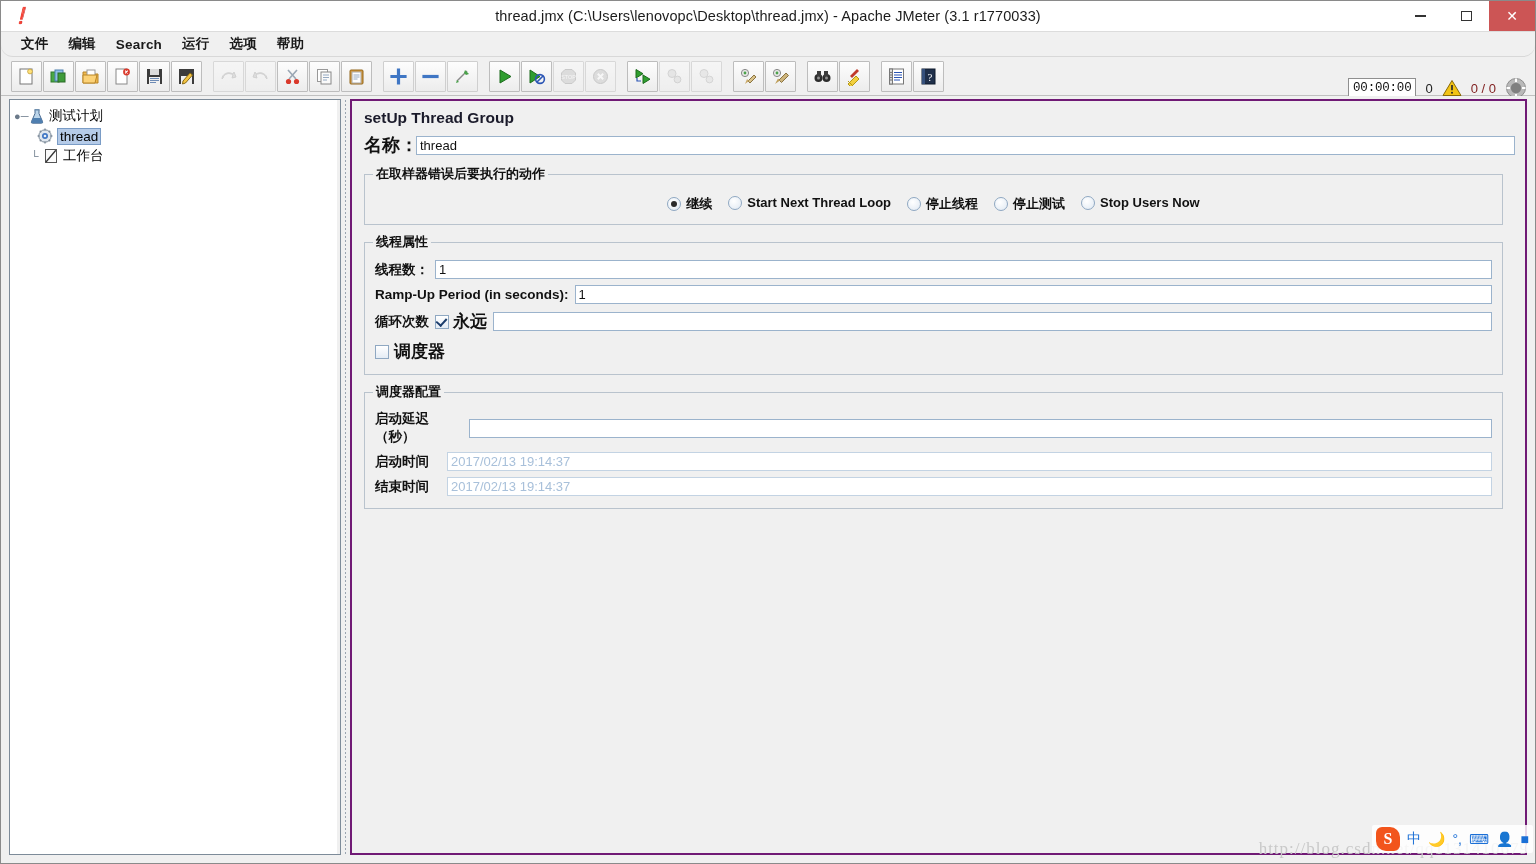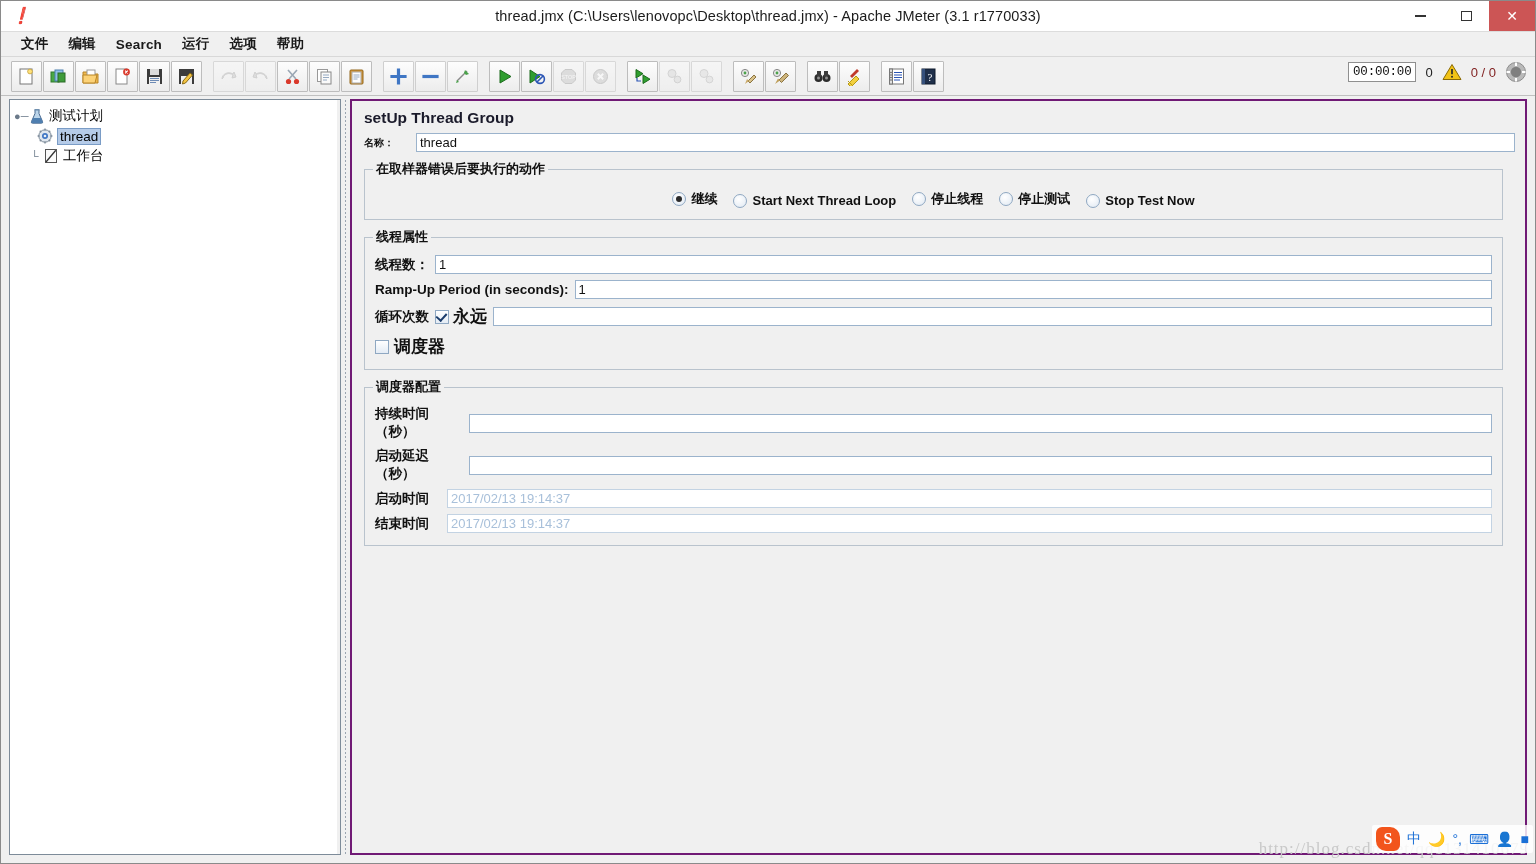--- a/index.html
+++ b/index.html
@@ -59,20 +59,21 @@
   .win-btn .maxsq { display:block; width: 11px; height: 10px; border: 1.6px solid #333; box-sizing: border-box;}
 
   
   .menubar {
     height: 25px;
     background: #f0f0f0;
     border-bottom: 1px solid #d8d8d8;
     display: flex; align-items: center;
     padding-left: 10px;
     box-sizing: border-box;
+    border-radius: 12px;
   }
   .menu-item {
     font-size: 13.5px;
     color: #1a1a1a;
     padding: 2px 10px;
     font-weight: bold;
     letter-spacing: 0.2px;
     cursor: default;
   }
   .menu-item.latin { font-weight: bold; }
@@ -97,21 +98,21 @@
     display: flex; align-items: center; justify-content: center;
     box-sizing: border-box;
     border-radius: 1px;
     position: relative;
   }
   .tbtn.plain { border-color: #cfcfcf; }
   .tbtn.disabled { opacity: 0.45; }
   .tbtn svg { display: block; }
 
   .status-area {
-    position: absolute; right: 8px; top: 0;
+    position: absolute; right: 8px; top: 16px;
     display: flex; align-items: center; gap: 9px;
     height: 30px;
   }
   .timerbox {
     border: 1px solid #8f8f8f;
     background: #ffffff;
     font-family: "Liberation Mono", "DejaVu Sans Mono", monospace;
     font-size: 12.5px;
     padding: 2px 4px;
     color: #111;
@@ -186,21 +187,21 @@
   .panel-title {
     font-size: 15.5px; font-weight: bold; color: #1a1a2a;
     padding: 8px 0 6px 12px;
   }
   .field-row {
     display: flex; align-items: center;
     padding: 0 10px 0 12px;
     margin-bottom: 2px;
   }
   .field-label {
-    font-size: 10px; color: #111; font-weight: bold;
+    font-size: 18px; color: #111; font-weight: bold;
     white-space: nowrap;
   }
   .jtext {
     flex: 1;
     height: 19px;
     border: 1px solid #9bb3cc;
     background: #ffffff;
     font-size: 13px;
     color: #111;
     padding: 0 3px;
@@ -215,21 +216,21 @@
     margin: 8px 22px 0 12px;
     border: 1px solid #b9c3cd;
     padding: 6px 8px 9px 8px;
     background: transparent;
   }
   fieldset.group > legend {
     font-size: 13px; color: #111; font-weight: bold;
     padding: 0 3px;
   }
   .radio-row {
-    display: flex; align-items: flex-end; justify-content: center;
+    display: flex; align-items: flex-start; justify-content: center;
     gap: 16px;
     padding: 6px 0 2px 0;
   }
   .radio {
     display: flex; align-items: center; gap: 5px;
     font-size: 13px; color: #111; font-weight: bold;
     white-space: nowrap;
   }
   .rdot {
     width: 12px; height: 12px; border-radius: 50%;
@@ -634,21 +635,21 @@
           <label class="radio">
             <span class="rdot"></span>
             <span>停止线程</span>
           </label>
           <label class="radio">
             <span class="rdot"></span>
             <span>停止测试</span>
           </label>
           <label class="radio">
             <span class="rdot"></span>
-            <span>Stop Test Now</span>
+            <span>Stop Users Now</span>
           </label>
         </div>
       </fieldset>
 
       <fieldset class="group">
         <legend>线程属性</legend>
 
         <div class="tp-row">
           <span class="tp-label">线程数：</span>
           <input class="jtext" type="text" value="1" style="">
@@ -672,24 +673,20 @@
           <label class="radio" style="gap:5px;">
             <span class="cbox"></span>
             <span class="chk-label">调度器</span>
           </label>
         </div>
       </fieldset>
 
       <fieldset class="group">
         <legend>调度器配置</legend>
 
-        <div class="tp-row">
-          <span class="sched-label">持续时间（秒）</span>
-          <input class="jtext" type="text" value="" style="">
-        </div>
 
         <div class="tp-row">
           <span class="sched-label">启动延迟（秒）</span>
           <input class="jtext" type="text" value="" style="">
         </div>
 
         <div class="tp-row">
           <span class="sched-label" style="width:66px;">启动时间</span>
           <input class="jtext ghost flat" type="text" value="2017/02/13 19:14:37" style="">
         </div>

